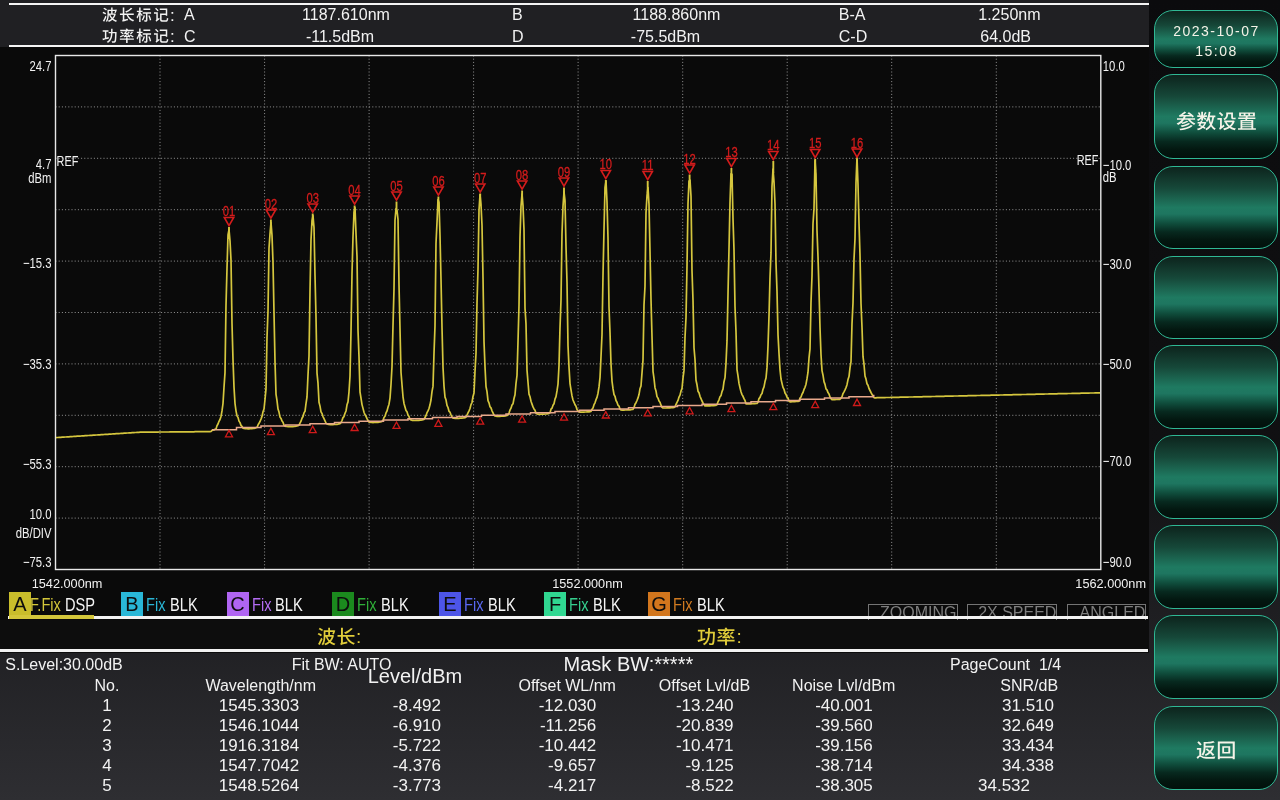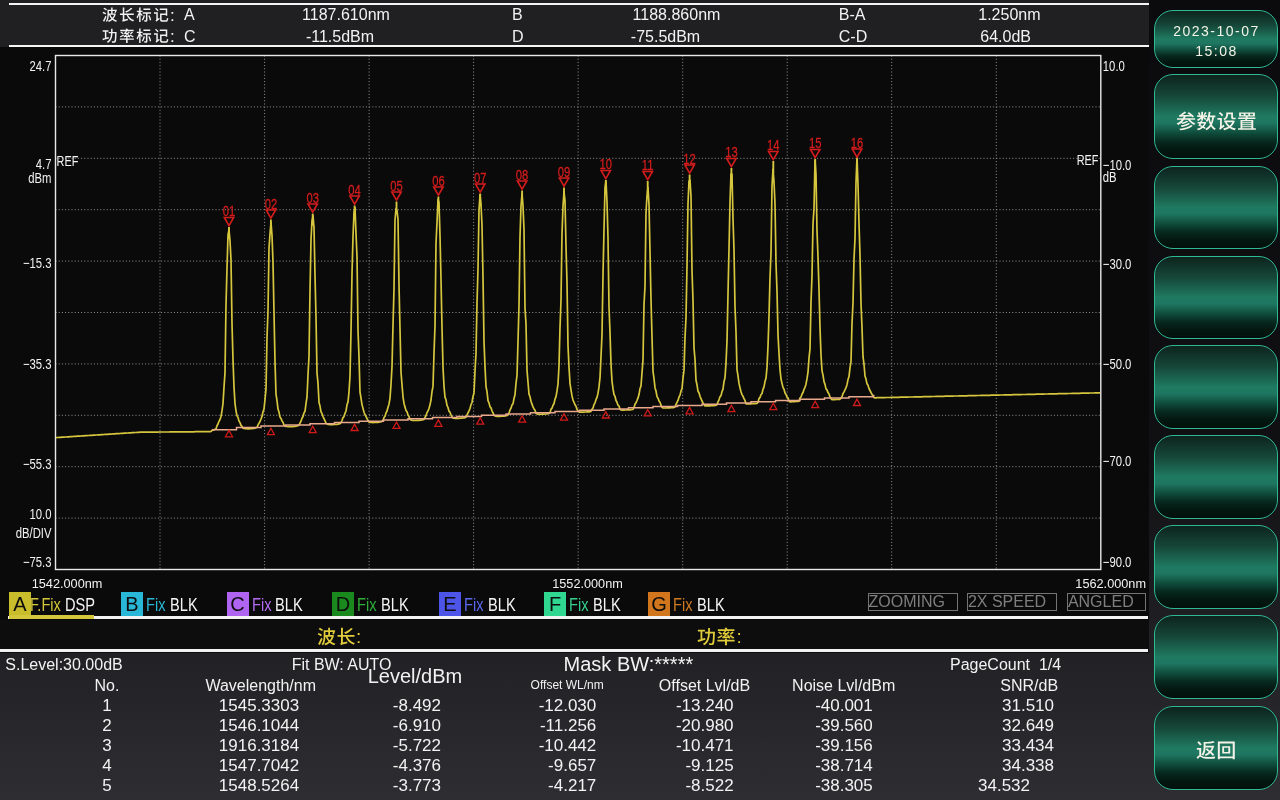--- a/index.html
+++ b/index.html
@@ -5,21 +5,21 @@
 body {font-family:"Liberation Sans",sans-serif;background:linear-gradient(180deg,#0b0b0d 0%,#101012 55%,#1b1b1e 72%,#2e2e32 100%);position:relative}
 .t {position:absolute;font-size:16px;color:#f2f2f2;white-space:pre;line-height:19px}
 .t.c {transform:translateX(-50%)}
 .t.r {text-align:right}
 .num {font-size:17px;line-height:20px}
 #hdr {position:absolute;left:0;top:0;width:1149px;height:47px;background:#202023}
 #leg {position:absolute;left:0;top:590px;width:1149px;height:30px;background:#0a0a0a}
 .lbox {position:absolute;top:592px;width:22px;height:25px;color:#0d0d0d;font-size:20px;line-height:25px;text-align:center;top:2px}
 .lfix,.lblk {top:4px;font-size:19px;line-height:22px;transform:scaleX(0.77);transform-origin:0 0}
 .lblk {color:#f5f5f5}
-.gbox {position:absolute;top:3px;height:18px;border:1px solid #747474;color:#7e7e7e;font-size:16px;line-height:16px;text-align:left}
+.gbox {position:absolute;top:14px;height:18px;border:1px solid #747474;color:#7e7e7e;font-size:16px;line-height:16px;text-align:right}
 #wl {position:absolute;left:0;top:620px;width:1149px;height:33px;background:#0d0d0d}
 #bot {position:absolute;left:0;top:649px;width:1149px;height:151px}
 .btn {position:absolute;left:1153.5px;width:124.5px;border-radius:19px;border:1.5px solid #2fb894;
 background:linear-gradient(180deg,#0d241d 0%,#164839 26%,#1f7a61 50%,#1e7660 58%,#0f4c3b 70%,#07291f 80%,#031710 90%,#02100b 100%)}
 </style></head><body>
 <div id="hdr">
     <div style="position:absolute;left:9px;top:2.5px;width:1140px;height:2px;background:#f5f5f5"></div>
     <div style="position:absolute;left:9px;top:44.5px;width:1140px;height:2px;background:#f5f5f5"></div>
     <svg style="position:absolute;overflow:visible;left:101.5px;top:6.6px" width="70" height="18">
       <g transform="translate(0.0,13.6) scale(0.0155,-0.0155)">
@@ -297,36 +297,36 @@
     <div style="position:absolute;left:0;top:29px;width:1148px;height:2.8px;background:#f2f2f2"></div>
   </div>
 <div id="bot">
     <div class="t " style="left:5.3px;top:6px;font-size:16px">S.Level:30.00dB</div>
     <div class="t c" style="left:341.6px;top:6px;font-size:16px">Fit BW: AUTO</div>
     <div class="t c" style="left:628.4px;top:6px;font-size:20px">Mask BW:*****</div>
     <div class="t c" style="left:1005.6px;top:6px;font-size:16px">PageCount&nbsp; 1/4</div>
     <div class="t c" style="left:107px;top:26.5px;font-size:16px">No.</div>
     <div class="t c" style="left:260.7px;top:26.5px;font-size:16px">Wavelength/nm</div>
     <div class="t c" style="left:415px;top:18px;font-size:20px">Level/dBm</div>
-    <div class="t c" style="left:567.2px;top:26.5px;font-size:12px">Offset WL/nm</div>
+    <div class="t c" style="left:567.2px;top:26.5px;font-size:16px">Offset WL/nm</div>
     <div class="t c" style="left:704.5px;top:26.5px;font-size:16px">Offset Lvl/dB</div>
     <div class="t c" style="left:843.7px;top:26.5px;font-size:16px">Noise Lvl/dBm</div>
     <div class="t c" style="left:1029.2px;top:26.5px;font-size:16px">SNR/dB</div>
     <div class="t num c" style="left:107px;top:46.5px">1</div>
     <div class="t num r" style="left:169.2px;top:46.5px;width:130px">1545.3303</div>
     <div class="t num r" style="left:311.0px;top:46.5px;width:130px">-8.492</div>
     <div class="t num r" style="left:466.3px;top:46.5px;width:130px">-12.030</div>
     <div class="t num r" style="left:603.6px;top:46.5px;width:130px">-13.240</div>
     <div class="t num r" style="left:742.8px;top:46.5px;width:130px">-40.001</div>
     <div class="t num r" style="left:924.0px;top:46.5px;width:130px">31.510</div>
     <div class="t num c" style="left:107px;top:66.7px">2</div>
     <div class="t num r" style="left:169.2px;top:66.7px;width:130px">1546.1044</div>
     <div class="t num r" style="left:311.0px;top:66.7px;width:130px">-6.910</div>
     <div class="t num r" style="left:466.3px;top:66.7px;width:130px">-11.256</div>
-    <div class="t num r" style="left:603.6px;top:66.7px;width:130px">-20.980</div>
+    <div class="t num r" style="left:603.6px;top:66.7px;width:130px">-20.839</div>
     <div class="t num r" style="left:742.8px;top:66.7px;width:130px">-39.560</div>
     <div class="t num r" style="left:924.0px;top:66.7px;width:130px">32.649</div>
     <div class="t num c" style="left:107px;top:86.8px">3</div>
     <div class="t num r" style="left:169.2px;top:86.8px;width:130px">1916.3184</div>
     <div class="t num r" style="left:311.0px;top:86.8px;width:130px">-5.722</div>
     <div class="t num r" style="left:466.3px;top:86.8px;width:130px">-10.442</div>
     <div class="t num r" style="left:603.6px;top:86.8px;width:130px">-10.471</div>
     <div class="t num r" style="left:742.8px;top:86.8px;width:130px">-39.156</div>
     <div class="t num r" style="left:924.0px;top:86.8px;width:130px">33.434</div>
     <div class="t num c" style="left:107px;top:107.0px">4</div>

